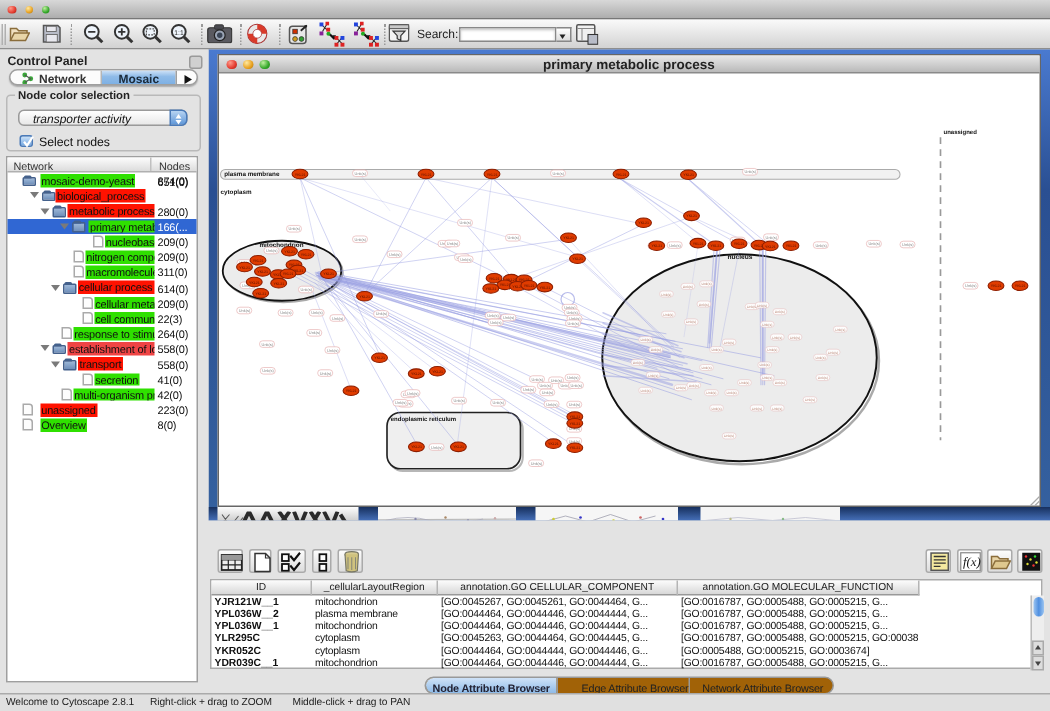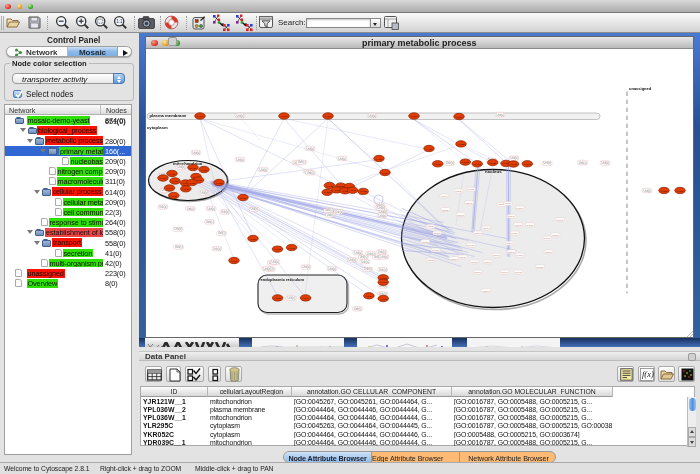--- a/index.html
+++ b/index.html
@@ -552,21 +552,21 @@
         <circle cx="70" cy="4" r="0.9" fill="#c66"></circle>
         <circle cx="85" cy="5" r="0.9" fill="#3636c8"></circle>
       </svg></div>
 <div style="position:absolute;left:328px;top:0;width:93px;height:9.5px;background:#f4f4f4;overflow:hidden"><svg width="93" height="10" viewBox="0 0 93 10">
         <path d="M3 6 L25 4 L48 6 L70 4 L90 6" stroke="#bbc" stroke-width="0.5" fill="none"></path>
         <circle cx="20" cy="5" r="0.8" fill="#bb8"></circle>
         <circle cx="55" cy="5" r="0.8" fill="#8b8"></circle>
       </svg></div>
 </div>
 <div style="position:absolute;left:0;top:33px;width:139px;height:429px;background:#e3e3e3">
-<div style="position:absolute;left:0;top:2px;width:139px;height:13px;margin-left:42px;">
+<div style="position:absolute;left:0;top:2px;width:139px;height:13px;">
       <span style="position:absolute;left:5px;top:1px;font-size:8.2px;font-weight:bold;color:#222">Control Panel</span>
       <div style="position:absolute;right:4px;top:1.5px;width:9px;height:9px;border:1px solid #9a9a9a;border-radius:2px;background:#d0d0d0"></div>
     </div>
 <div style="position:absolute;left:6px;top:12.5px;width:126px;height:11.5px;background:#fcfcfc;border:1px solid #9f9f9f;border-radius:6px;overflow:hidden;box-shadow:0 1px 1px rgba(0,0,0,0.25)">
 <div style="position:absolute;left:0;top:0;width:61px;height:100%;border-right:1px solid #b5b5b5">
         <span style="position:absolute;left:19px;top:1.5px;font-size:8px;font-weight:bold;color:#333">Network</span>
         <svg style="position:absolute;left:7px;top:1.5px" width="9" height="9">
           <circle cx="2.5" cy="2" r="1.6" fill="#3aa63a"></circle>
           <circle cx="6.5" cy="4.5" r="1.6" fill="#3aa63a"></circle>
           <circle cx="2.5" cy="7" r="1.6" fill="#3aa63a"></circle>
@@ -669,24 +669,20 @@
       <span style="position:absolute;left:100px;top:154.0px;font-size:7.3px;letter-spacing:-0.1px;color:#111;white-space:nowrap">42(0)</span>
 <div style="position:absolute;left:10px;top:164.2px;width:6.5px;height:8px;background:#fdfdfd;border:0.6px solid #aaa;border-radius:0 2.5px 0 0"></div>
       <span style="position:absolute;left:21.5px;top:164.0px;font-size:7.3px;letter-spacing:-0.1px;color:#111;background:#ff1200;white-space:nowrap;padding:0 1px;max-width:76.5px;overflow:hidden;display:inline-block;height:8.6px">unassigned</span>
       <span style="position:absolute;left:100px;top:164.2px;font-size:7.3px;letter-spacing:-0.1px;color:#111;white-space:nowrap">223(0)</span>
 <div style="position:absolute;left:10px;top:174.39999999999998px;width:6.5px;height:8px;background:#fdfdfd;border:0.6px solid #aaa;border-radius:0 2.5px 0 0"></div>
       <span style="position:absolute;left:21.5px;top:174.2px;font-size:7.3px;letter-spacing:-0.1px;color:#111;background:#2fe000;white-space:nowrap;padding:0 1px;max-width:76.5px;overflow:hidden;display:inline-block;height:8.6px">Overview</span>
       <span style="position:absolute;left:100px;top:174.4px;font-size:7.3px;letter-spacing:-0.1px;color:#111;white-space:nowrap">8(0)</span>
 </div>
 </div>
 <div style="position:absolute;left:139px;top:347px;width:561px;height:115px;background:#e3e3e3">
-<div style="position:absolute;left:0;top:4px;width:561px;height:10px;background:linear-gradient(#efefef,#d5d5d5);border-top:1px solid #c5c5c5;border-bottom:1px solid #bbb">
-      <span style="position:absolute;left:6px;top:0px;font-size:8px;font-weight:bold;color:#333">Data Panel</span>
-      <div style="position:absolute;right:4px;top:0.5px;width:8px;height:8px;border:1px solid #9a9a9a;border-radius:2px;background:#d0d0d0"></div>
-    </div>
 <div style="position:absolute;left:6px;top:19px;width:17px;height:16px;background:linear-gradient(#fdfdfd,#ddd);border:1px solid #aaa;border-radius:2px">
       <svg width="15" height="14" style="position:absolute;left:1px;top:1px" viewBox="0 0 15 14">
         <rect x="0.7" y="2" width="13.5" height="10" fill="#eee" stroke="#222" stroke-width="1.2"></rect>
         <line x1="0.7" y1="5.3" x2="14.2" y2="5.3" stroke="#222" stroke-width="0.8"></line>
         <line x1="0.7" y1="8.6" x2="14.2" y2="8.6" stroke="#222" stroke-width="0.8"></line>
         <line x1="5.2" y1="2" x2="5.2" y2="12" stroke="#222" stroke-width="0.8"></line>
         <line x1="9.7" y1="2" x2="9.7" y2="12" stroke="#222" stroke-width="0.8"></line>
         <rect x="0.7" y="2" width="13.5" height="3.3" fill="#999"></rect>
       </svg>
     </div>
@@ -787,23 +783,23 @@
 <div style="position:absolute;left:546px;top:10px;width:9px;height:50px;background:#eee;border-left:1px solid #bbb">
         <div style="position:absolute;left:0.5px;top:1px;width:7px;height:13px;background:linear-gradient(90deg,#9cc4f0,#4f8fe0,#9cc4f0);border-radius:3.5px"></div>
         <div style="position:absolute;left:0;top:29.5px;width:8px;height:10px;background:#ddd;border:0.5px solid #aaa">
           <div style="margin:2.5px auto 0;width:0;height:0;border-left:2.5px solid transparent;border-right:2.5px solid transparent;border-bottom:3.5px solid #444"></div>
         </div>
         <div style="position:absolute;left:0;top:40px;width:8px;height:10px;background:#ddd;border:0.5px solid #aaa">
           <div style="margin:3px auto 0;width:0;height:0;border-left:2.5px solid transparent;border-right:2.5px solid transparent;border-top:3.5px solid #444"></div>
         </div>
       </div>
 </div>
-<div style="position:absolute;left:144px;top:104px;width:273px;height:12px;border:1px solid #999;border-radius:6px;background:#fdba74;overflow:hidden;font-size:7.2px">
+<div style="position:absolute;left:144px;top:104px;width:273px;height:12px;border:1px solid #999;border-radius:6px;background:#a16207;overflow:hidden;font-size:7.2px">
       <div style="position:absolute;left:0;top:0;width:88px;height:100%;background:linear-gradient(#cfe2f7,#8fbbe8);border-right:1px solid #999;text-align:center;padding-top:2px;font-weight:bold;color:#223;letter-spacing:-0.1px">Node Attribute Browser</div>
-      <div style="position:absolute;left:88px;top:0;width:88px;height:100%;border-right:1px solid #999;text-align:left;padding-top:2px;color:#222;letter-spacing:-0.1px">Edge Attribute Browser</div>
+      <div style="position:absolute;left:88px;top:0;width:88px;height:100%;border-right:1px solid #999;text-align:right;padding-top:2px;color:#222;letter-spacing:-0.1px">Edge Attribute Browser</div>
       <div style="position:absolute;left:176px;top:0;width:97px;height:100%;text-align:center;padding-top:2px;color:#222;letter-spacing:-0.1px">Network Attribute Browser</div>
     </div>
 </div>
 
 <div style="position:absolute;left:0;top:462px;width:700px;height:12px;background:#e0e0e0;border-top:1px solid #aaa">
  <span style="position:absolute;left:4px;top:2px;font-size:6.8px;letter-spacing:-0.05px;color:#222">Welcome to Cytoscape 2.8.1</span>
  <span style="position:absolute;left:100px;top:2px;font-size:6.8px;letter-spacing:-0.05px;color:#222">Right-click + drag to ZOOM</span>
  <span style="position:absolute;left:195px;top:2px;font-size:6.8px;letter-spacing:-0.05px;color:#222">Middle-click + drag to PAN</span>
 </div>
 </body></html>

